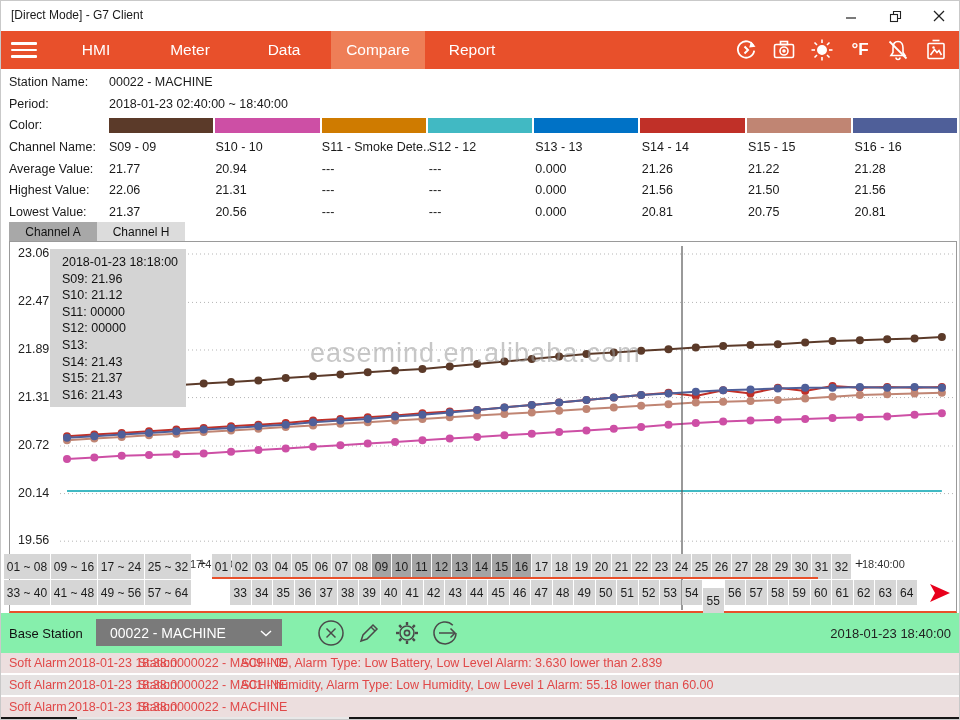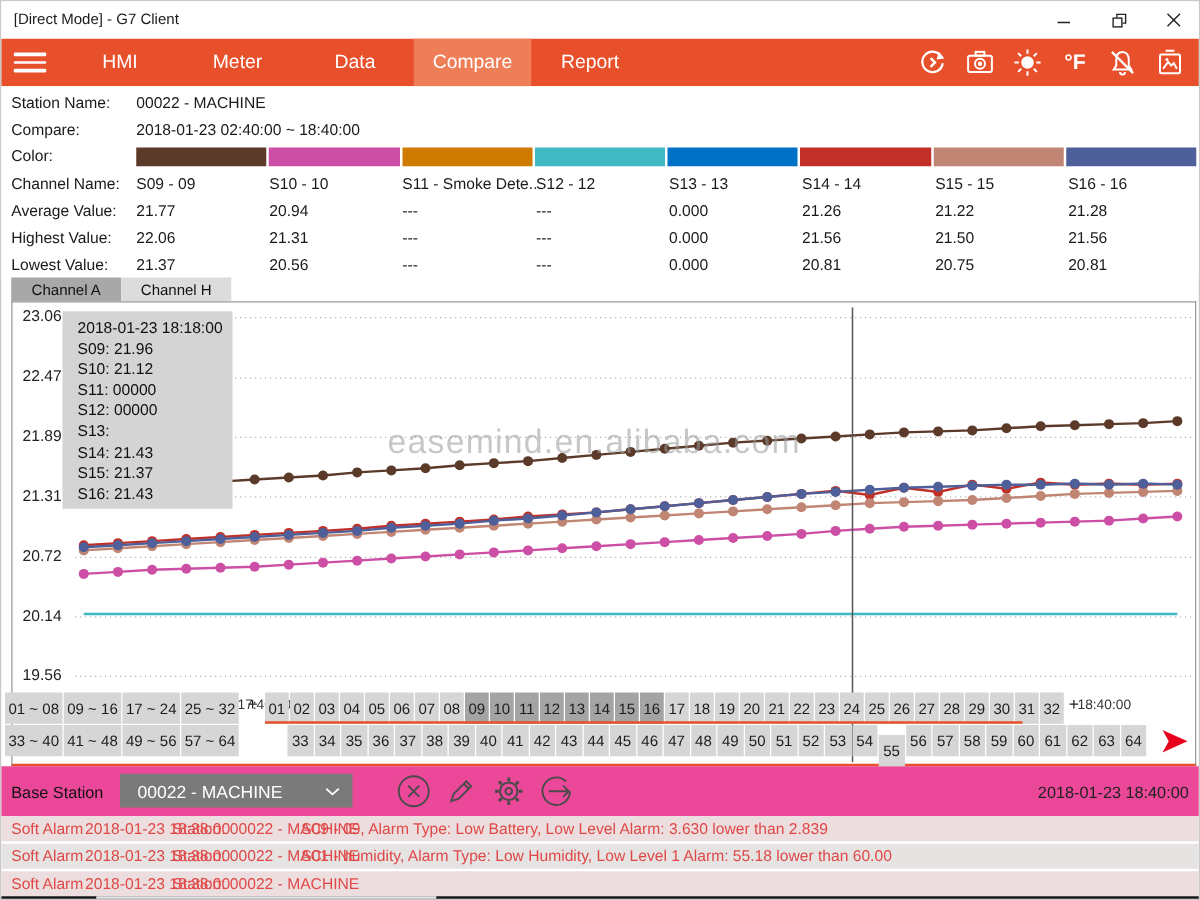--- a/index.html
+++ b/index.html
@@ -50,21 +50,21 @@
   .grp button, .numstrip button { border:none; background:#d6d6d6; color:#1c1c1c; font-size:12px; font-family:inherit; height:25px; }
   .grp button { width:46px; }
   .numstrip { position:absolute; display:flex; gap:1px; z-index:2; }
   .numstrip button.sel { background:#a4a4a4; }
   .xlab { position:absolute; font-size:11px; color:#333; z-index:1; white-space:nowrap; }
   .plus { position:absolute; font-size:14px; color:#222; z-index:2; }
   .redline { position:absolute; height:2px; background:#e8502b; z-index:3; }
   .nextarrow { position:absolute; z-index:3; }
 
   
-  .footrow { position:absolute; top:612px; left:0; width:960px; height:40px; background:#ec4899; }
+  .footrow { position:absolute; top:612px; left:0; width:960px; height:40px; background:#86efac; }
   .bslabel { position:absolute; left:8px; top:13px; font-size:13px; color:#111; }
   .dropdown { position:absolute; left:95px; top:6px; width:186px; height:27px; background:#7a7a7a; color:#fff; font-size:14px; display:flex; align-items:center; padding-left:14px; }
   .dropdown .chev { position:absolute; right:10px; top:11px; }
   .toolic { position:absolute; top:5px; width:30px; height:30px; display:flex; align-items:center; justify-content:center; }
   .stamp { position:absolute; right:10px; top:13px; font-size:13px; color:#222; }
 
   
   .alarms { position:absolute; top:652px; left:0; width:960px; }
   .alarm { position:relative; width:960px; height:20px; margin-bottom:2px; font-size:12.5px; color:#e04848; }
   .alarm:nth-child(odd) { background:#ecdede; }
@@ -162,21 +162,21 @@
           <polyline points="6.5,17 10.5,11.5 13,14.5 15,12.5 17.5,17"></polyline>
           <circle cx="9.5" cy="9.5" r="1.2" fill="#fff" stroke="none"></circle>
         </svg>
       </div>
     </div>
   </div>
 
   <div class="info">
     <span class="ilabel" style="top:6px">Station Name:</span>
     <span class="ival" style="top:6px">00022 - MACHINE</span>
-    <span class="ilabel" style="top:28px">Compare:</span>
+    <span class="ilabel" style="top:28px">Period:</span>
     <span class="ival" style="top:28px">2018-01-23   02:40:00 ~ 18:40:00</span>
     <span class="ilabel" style="top:49px">Color:</span>
     <div class="colorbars">
         <div style="background: rgb(91, 58, 41);"></div>
         <div style="background: rgb(205, 79, 165);"></div>
         <div style="background: rgb(207, 123, 0);"></div>
         <div style="background: rgb(65, 185, 195);"></div>
         <div style="background: rgb(0, 114, 198);"></div>
         <div style="background: rgb(192, 48, 40);"></div>
         <div style="background: rgb(192, 133, 115);"></div>

